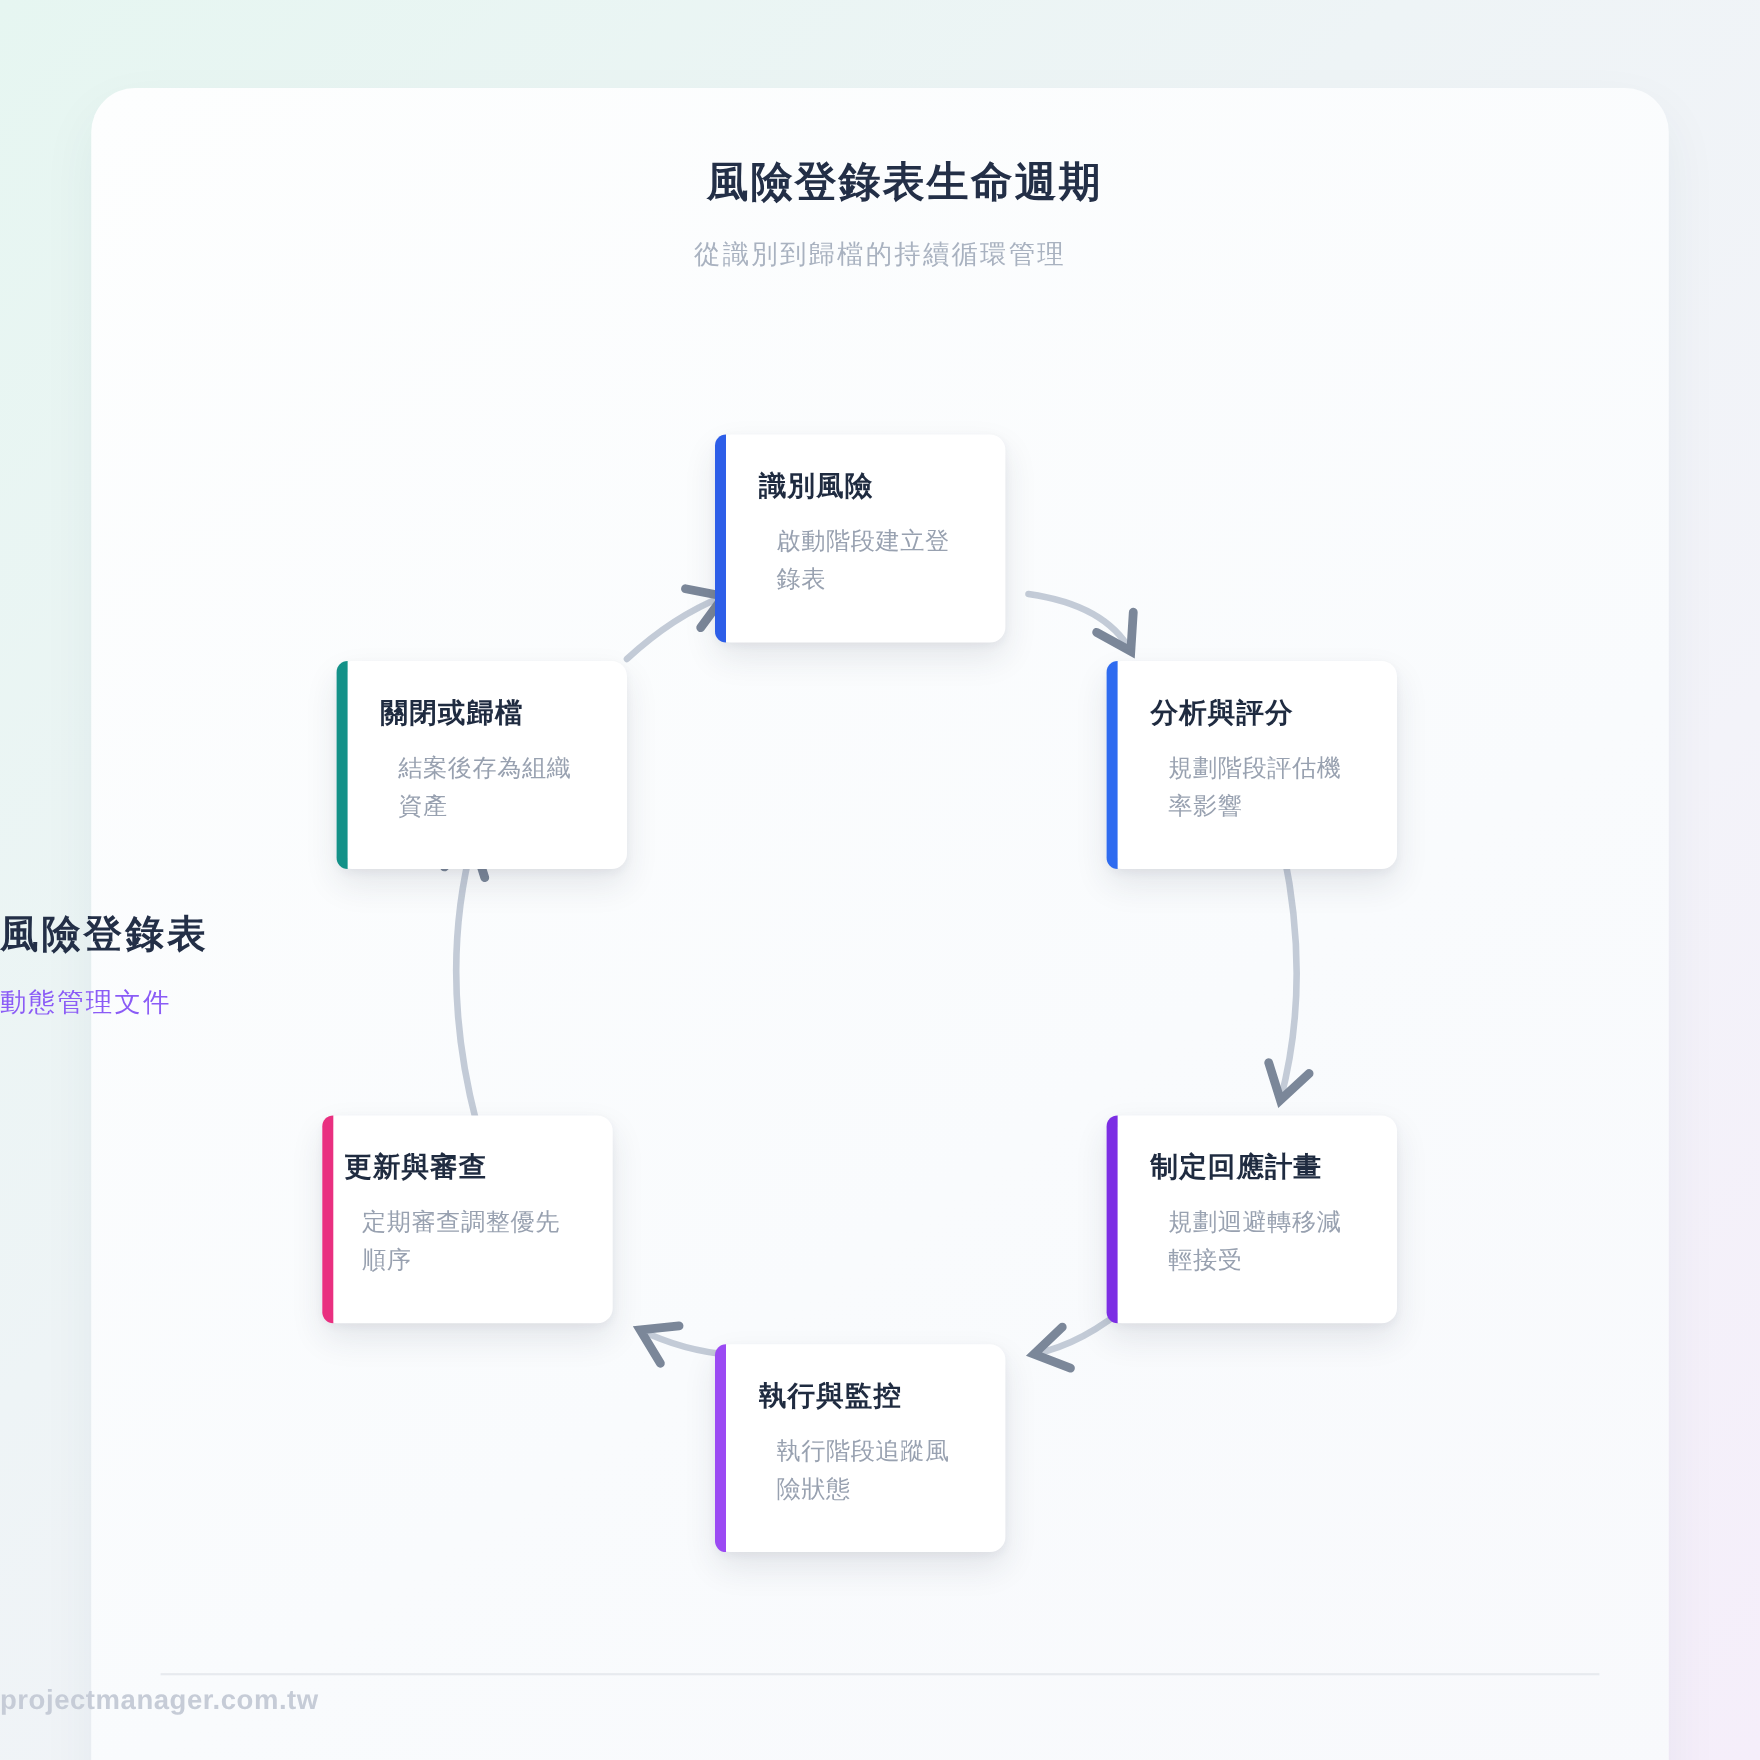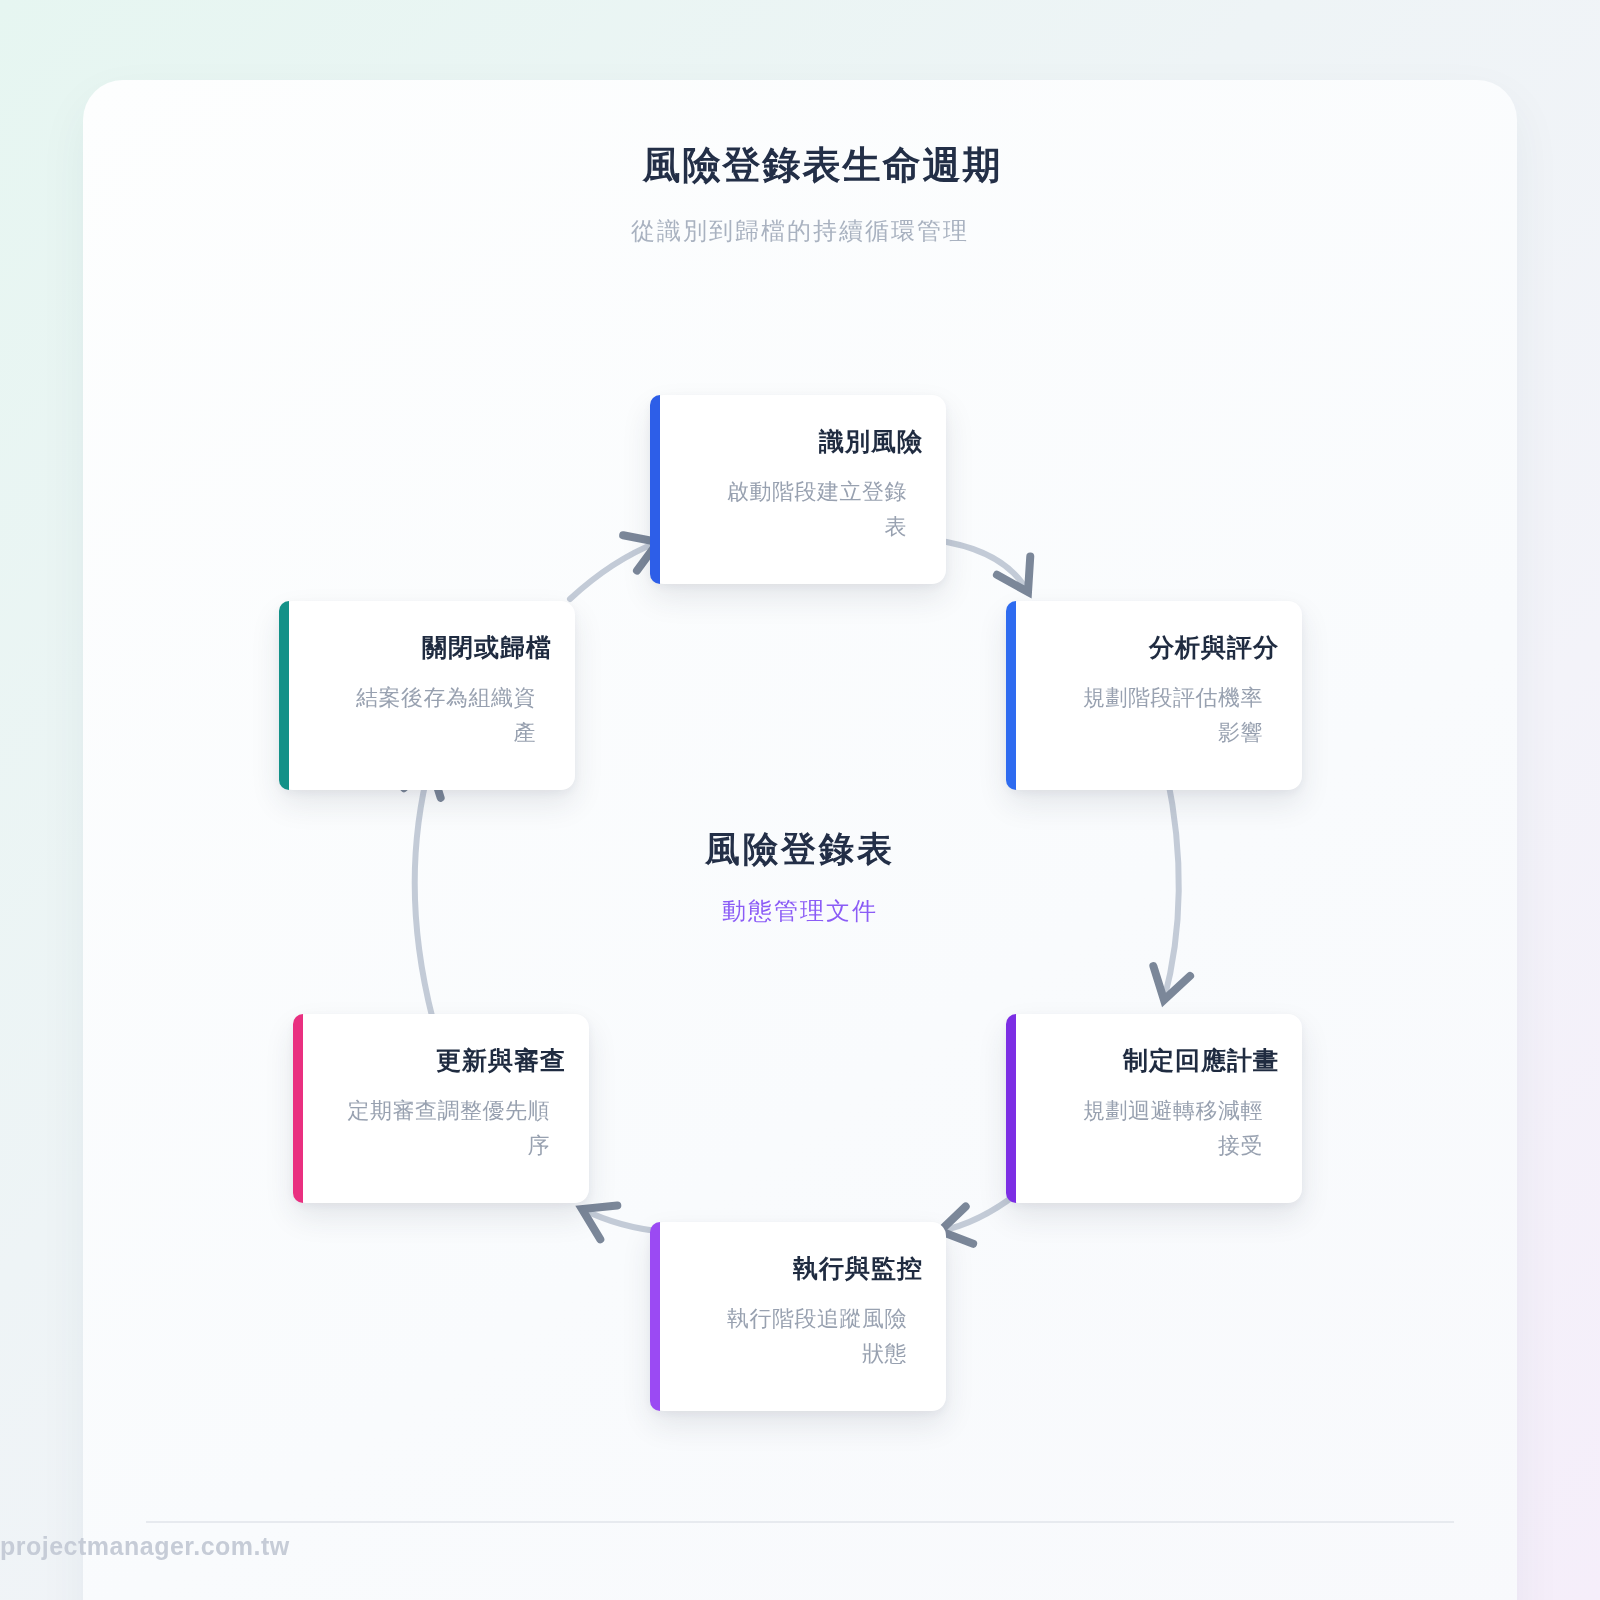--- a/index.html
+++ b/index.html
@@ -43,44 +43,43 @@
     margin: 24px 0 0 0;
     font-size: 24px;
     color: #a9b2c0;
     letter-spacing: 2px;
   }
   .center-label {
     position: absolute;
     left: 0;
     top: 826px;
     width: 100%;
-    text-align: center;
+    text-align: left;
   }
   .center-label h2 {
     margin: 0;
     font-size: 35px;
     font-weight: bold;
     color: #232f47;
     letter-spacing: 3px;
   }
   .center-label p {
     margin: 22px 0 0 0;
     font-size: 24px;
     color: #8b5cf6;
     letter-spacing: 2px;
   }
   .step-card {
     position: absolute;
-    width: 296px;
+    width: 264px;
     background: #ffffff;
     border-radius: 14px;
     box-shadow: 0 14px 30px rgba(35, 48, 71, 0.10), 0 3px 8px rgba(35, 48, 71, 0.05);
     box-sizing: border-box;
     padding: 30px 23px 24px 40px;
-    text-align: right;
   }
   .step-card .accent {
     position: absolute;
     left: 0;
     top: 0;
     bottom: 0;
     width: 10px;
     border-radius: 14px 0 0 14px;
   }
   .step-card h3 {
@@ -95,21 +94,21 @@
     font-size: 22px;
     line-height: 35px;
     color: #98a1b0;
     letter-spacing: 0.5px;
   }
   .pos-top          { left: 650px;  top: 395px;  min-height: 127px; }
   .pos-right-top    { left: 1006px; top: 601px;  min-height: 155px; }
   .pos-right-bottom { left: 1006px; top: 1014px; min-height: 155px; }
   .pos-bottom       { left: 650px;  top: 1222px; min-height: 155px; }
   .pos-left-bottom  { left: 293px;  top: 1014px; min-height: 155px; padding-left: 20px; }
-  .pos-left-top     { left: 279px;  top: 601px;  min-height: 127px; }
+  .pos-left-top     { left: 306px;  top: 601px;  min-height: 127px; }
   .arrows-layer {
     position: absolute;
     left: 0;
     top: 0;
     width: 1600px;
     height: 1600px;
     pointer-events: none;
   }
   .footer-divider {
     position: absolute;

